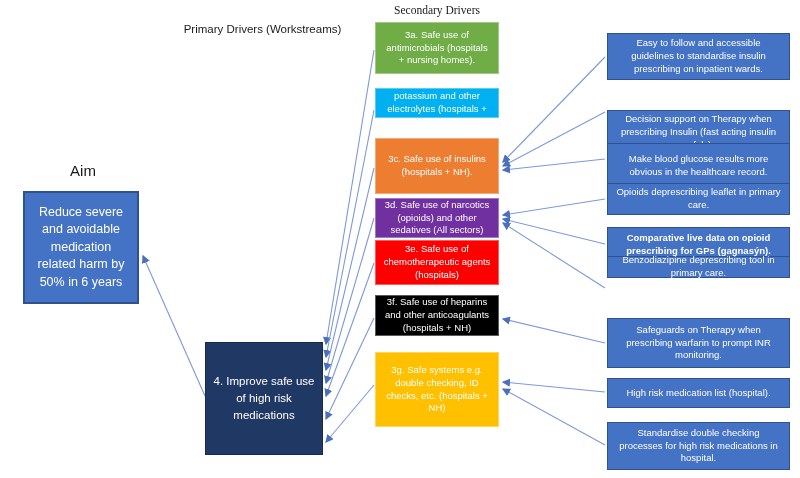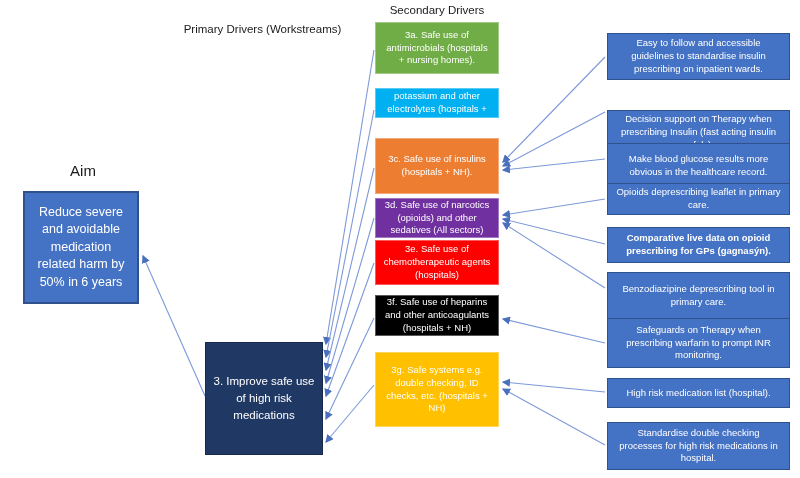--- a/index.html
+++ b/index.html
@@ -3,21 +3,21 @@
 <meta charset="utf-8">
 <style>
   html,body{margin:0;padding:0;background:#ffffff;}
   #canvas{
     position:relative;width:800px;height:478px;background:#ffffff;overflow:hidden;
     font-family:"Liberation Sans", sans-serif;
   }
   .hdr{position:absolute;color:#1a1a1a;text-align:center;}
   #aim-label{left:25px;top:162px;width:116px;font-size:15px;}
   #primary-label{left:170px;top:23px;width:185px;font-size:11.5px;}
-  #secondary-label{left:368px;top:4px;width:138px;font-size:11.5px;}
+  #secondary-label{left:368px;top:4px;width:138px;font-size:11.5px;font-family:Liberation Serif, serif;}
   #change-label{left:604px;top:15px;width:190px;font-size:12.5px;margin-top:24px;}
 
   .box{
     position:absolute;display:flex;align-items:center;justify-content:center;
     text-align:center;color:#ffffff;box-sizing:border-box;padding:3px 7px;
   }
   #aim-box{left:23px;top:191px;width:116px;height:113px;background:#4472C4;
     border:2px solid #2F528F;font-size:12.5px;line-height:1.4;}
   #primary-box{left:205px;top:342px;width:118px;height:113px;background:#203864;
     border:1px solid #17294d;font-size:11.5px;line-height:1.45;}
@@ -32,21 +32,21 @@
   #sec-3f{top:295px;height:41px;background:#000000;}
   #sec-3g{top:352px;height:75px;background:#FFC000;}
 
   .ci{left:607px;width:183px;background:#4472C4;border:1.5px solid #2F528F;
     font-size:9.5px;line-height:1.35;}
   #ci-1{top:33px;height:47px;}
   #ci-2{top:90px;height:45px;margin-top:20px;}
   #ci-3{top:143px;height:46px;}
   #ci-4{top:183px;height:32px;}
   #ci-5{top:227px;height:36px;font-weight:bold;}
-  #ci-6{top:272px;height:47px;}
+  #ci-6{top:256px;height:22px;}
   #ci-7{top:318px;height:50px;}
   #ci-8{top:378px;height:30px;}
   #ci-9{top:422px;height:48px;}
 
   #connectors{position:absolute;left:0;top:0;width:800px;height:478px;}
   #connectors line{stroke:#7d99d9;stroke-width:1.1;}
 </style>
 </head>
 <body>
 
@@ -76,21 +76,21 @@
     <line x1="605" y1="392" x2="503" y2="382" marker-end="url(#arrow)"></line>
     <line x1="605" y1="445" x2="503" y2="389" marker-end="url(#arrow)"></line>
   </svg>
 
   <div class="hdr" id="aim-label">Aim</div>
   <div class="hdr" id="primary-label">Primary Drivers (Workstreams)</div>
   <div class="hdr" id="secondary-label">Secondary Drivers</div>
   <div class="hdr" id="change-label">Change Ideas being tested</div>
 
   <div class="box" id="aim-box">Reduce severe and avoidable medication related harm by 50% in 6 years</div>
-  <div class="box" id="primary-box">3. Improve safe use of high risk medications</div>
+  <div class="box" id="primary-box">4. Improve safe use of high risk medications</div>
 
   <div class="box sec" id="sec-3a">3a. Safe use of antimicrobials (hospitals + nursing homes).</div>
   <div class="box sec" id="sec-3b">3b. Safe use of potassium and other electrolytes (hospitals + NH).</div>
   <div class="box sec" id="sec-3c">3c. Safe use of insulins (hospitals + NH).</div>
   <div class="box sec" id="sec-3d">3d. Safe use of narcotics (opioids) and other sedatives (All sectors)</div>
   <div class="box sec" id="sec-3e">3e. Safe use of chemotherapeutic agents (hospitals)</div>
   <div class="box sec" id="sec-3f">3f. Safe use of heparins and other anticoagulants (hospitals + NH)</div>
   <div class="box sec" id="sec-3g">3g. Safe systems e.g. double checking, ID checks, etc. (hospitals + NH)</div>
 
   <div class="box ci" id="ci-1">Easy to follow and accessible guidelines to standardise insulin prescribing on inpatient wards.</div>

